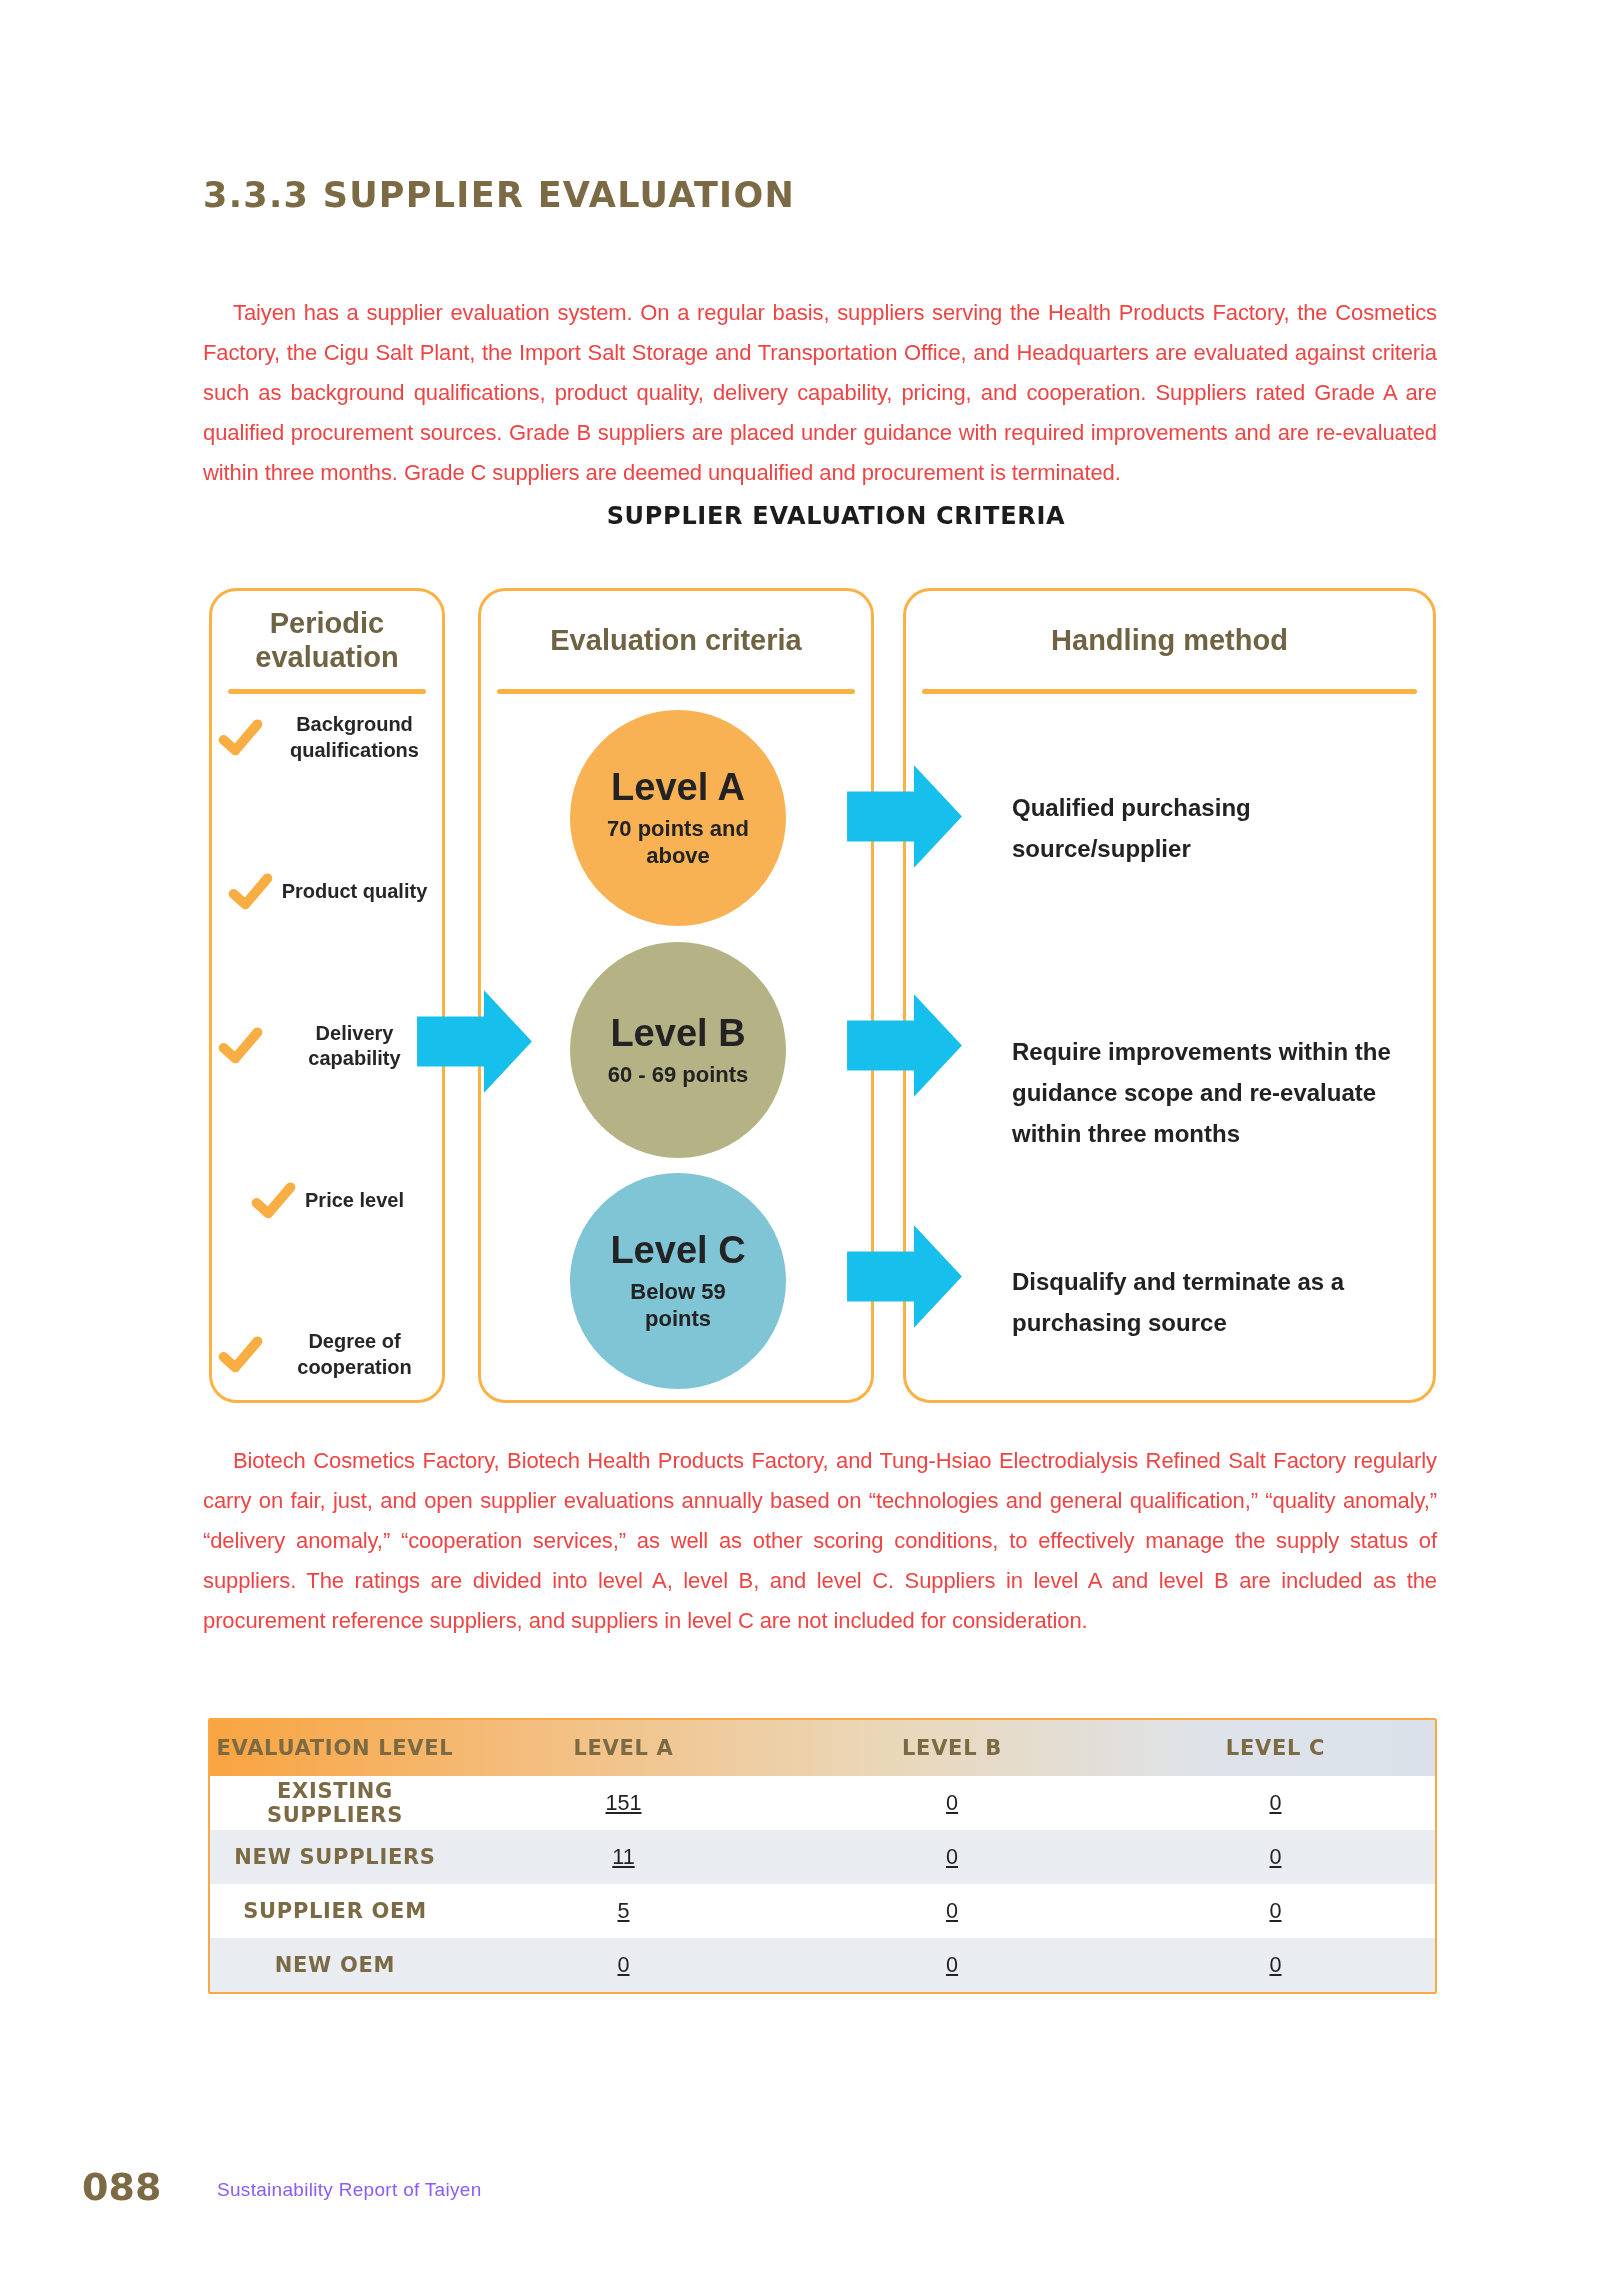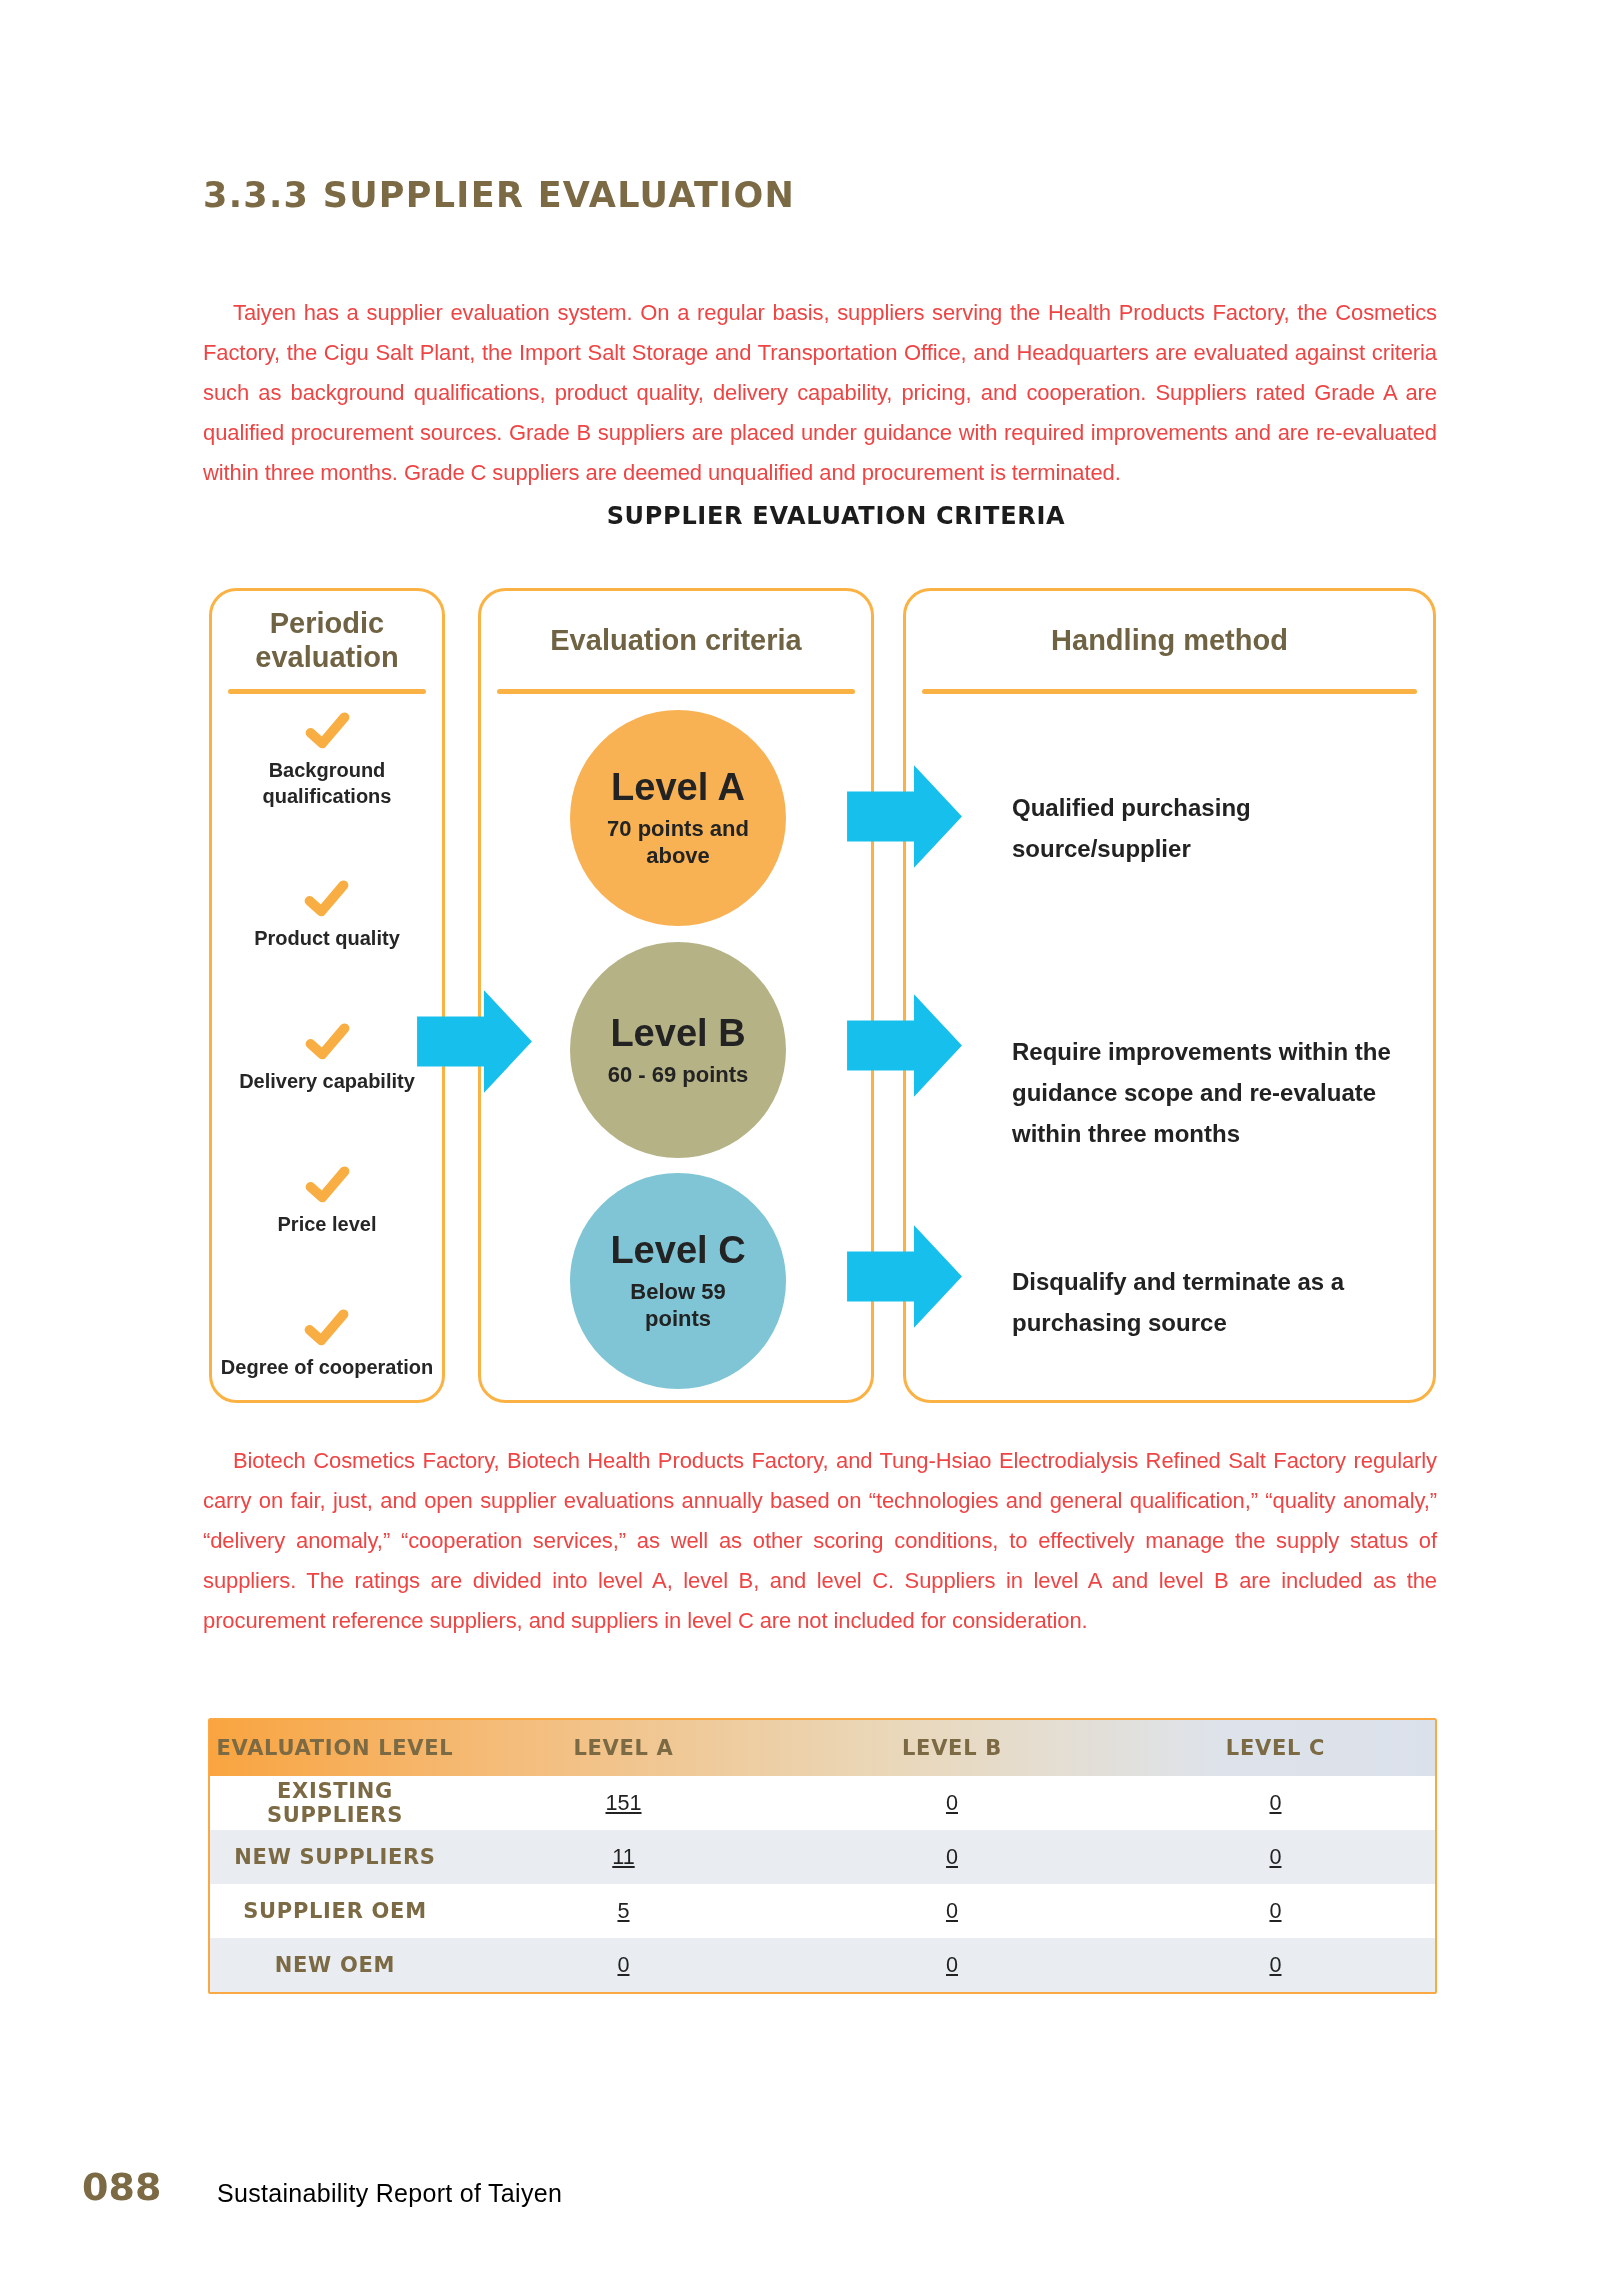--- a/index.html
+++ b/index.html
@@ -44,21 +44,21 @@
   }
   .dbox-divider{
     position:absolute;top:98px;left:15.7px;right:15.7px;height:4.6px;
     background:#fbb244;border-radius:2.6px;
   }
   
   .checklist{
     position:absolute;top:121px;bottom:19.6px;left:5.2px;right:5.2px;
     display:flex;flex-direction:column;justify-content:space-between;align-items:center;
   }
-  .check-item{display:flex;flex-direction:column;align-items:center;gap:8px;}
+  .check-item{display:flex;flex-direction:row;align-items:center;gap:8px;}
   .check-item .label{
     font-weight:700;font-size:20px;line-height:25.5px;text-align:center;color:#262626;
   }
   .check-icon svg{display:block;}
   
   .level-circle{
     position:absolute;left:89px;width:216px;height:216px;border-radius:50%;
     display:flex;flex-direction:column;align-items:center;justify-content:center;
     text-align:center;
   }
@@ -105,21 +105,21 @@
     letter-spacing:0.7px;color:#7b6a43;
   }
   .tcell.value{font-size:21.6px;font-weight:400;color:#222222;letter-spacing:0;text-decoration:underline;}
   
   .footer-pagenum{
     position:absolute;left:82px;top:2165px;
     font-family:"DejaVu Sans",sans-serif;font-weight:800;font-size:38px;color:#7b6a43;
   }
   .footer-report{
     position:absolute;left:217px;top:2179px;
-    font-size:25px;color:#000000;letter-spacing:0.3px;
+    font-size:19px;color:#8b5cf6;letter-spacing:0.3px;
   }
 </style>
 </head>
 <body>
 
 <div class="page">
 
   <h1 class="section-title">3.3.3 SUPPLIER EVALUATION</h1>
 
   <p class="para p1">Taiyen has a supplier evaluation system. On a regular basis, suppliers serving the Health Products Factory, the Cosmetics Factory, the Cigu Salt Plant, the Import Salt Storage and Transportation Office, and Headquarters are evaluated against criteria such as background qualifications, product quality, delivery capability, pricing, and cooperation. Suppliers rated Grade A are qualified procurement sources. Grade B suppliers are placed under guidance with required improvements and are re-evaluated within three months. Grade C suppliers are deemed unqualified and procurement is terminated.</p>

